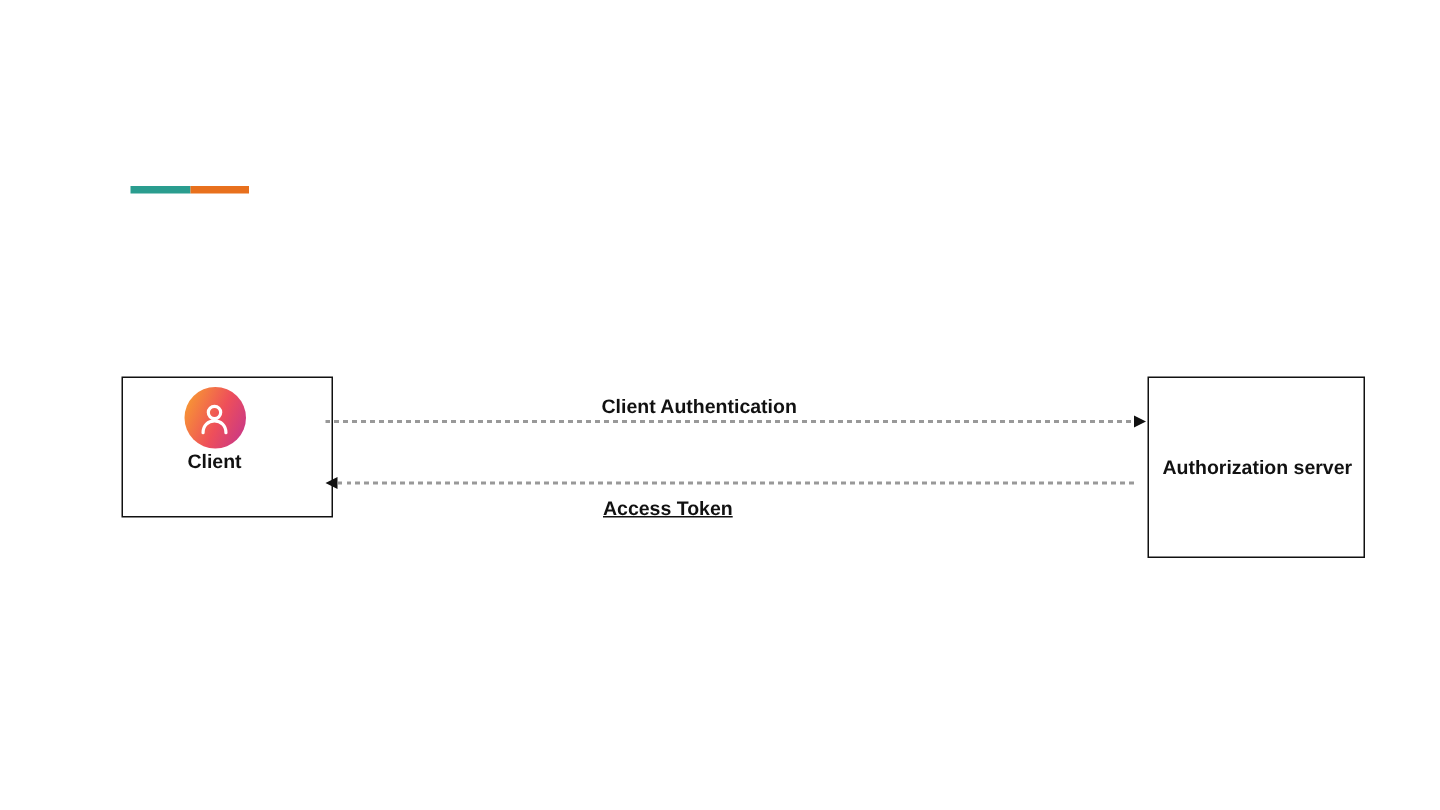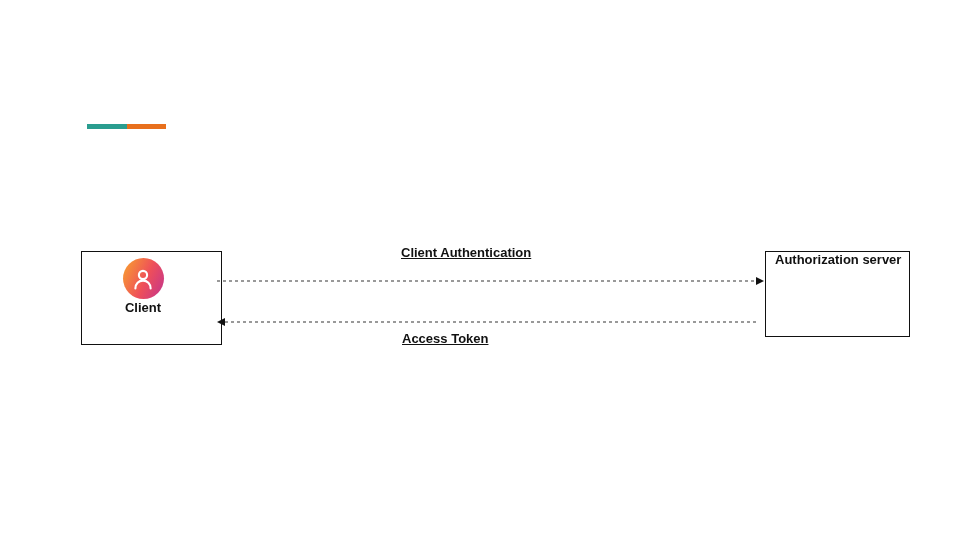--- a/index.html
+++ b/index.html
@@ -30,22 +30,22 @@
     background: #ffffff;
   }
   .client-node {
     left: 81px; top: 251px;
     width: 141px; height: 94px;
     display: flex; flex-direction: column; align-items: center;
     padding-top: 6px; padding-right: 17px;
   }
   .server-node {
     left: 765px; top: 251px;
-    width: 145px; height: 86px;
-    display: flex; align-items: flex-start;
+    width: 145px; height: 121px;
+    display: flex; align-items: center;
     padding-left: 9px;
   }
   .node-label {
     font-size: 13px;
     font-weight: bold;
     color: var(--text, #111111);
     white-space: nowrap;
   }
   .client-node .node-label { margin-top: 1px; }
 
@@ -83,21 +83,21 @@
     border-top: 4.5px solid transparent;
     border-bottom: 4.5px solid transparent;
   }
 
   .arrow-label {
     font-size: 13px;
     font-weight: bold;
     color: var(--text, #111111);
     white-space: nowrap;
   }
-  .top-label { left: 401px; top: 245px; text-decoration: underline; }
+  .top-label { left: 401px; top: 263px; }
   .bottom-label { left: 402px; top: 331px; text-decoration: underline; }
 </style>
 </head>
 <body>
 
 <div class="canvas">
 
   <div class="abs divider">
     <span class="divider-teal"></span>
     <span class="divider-orange"></span>

